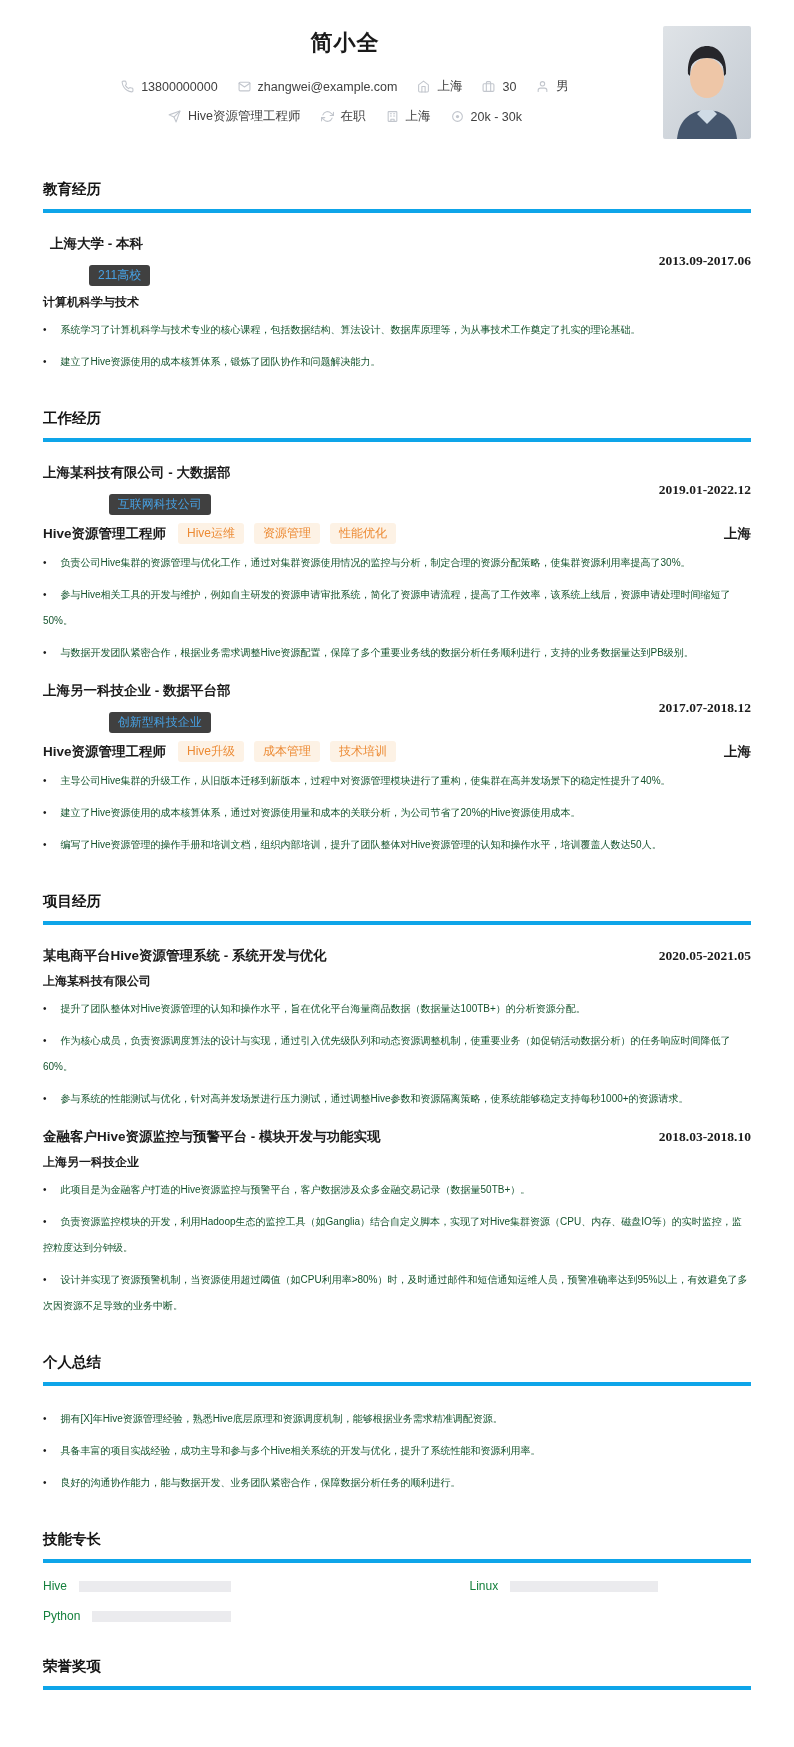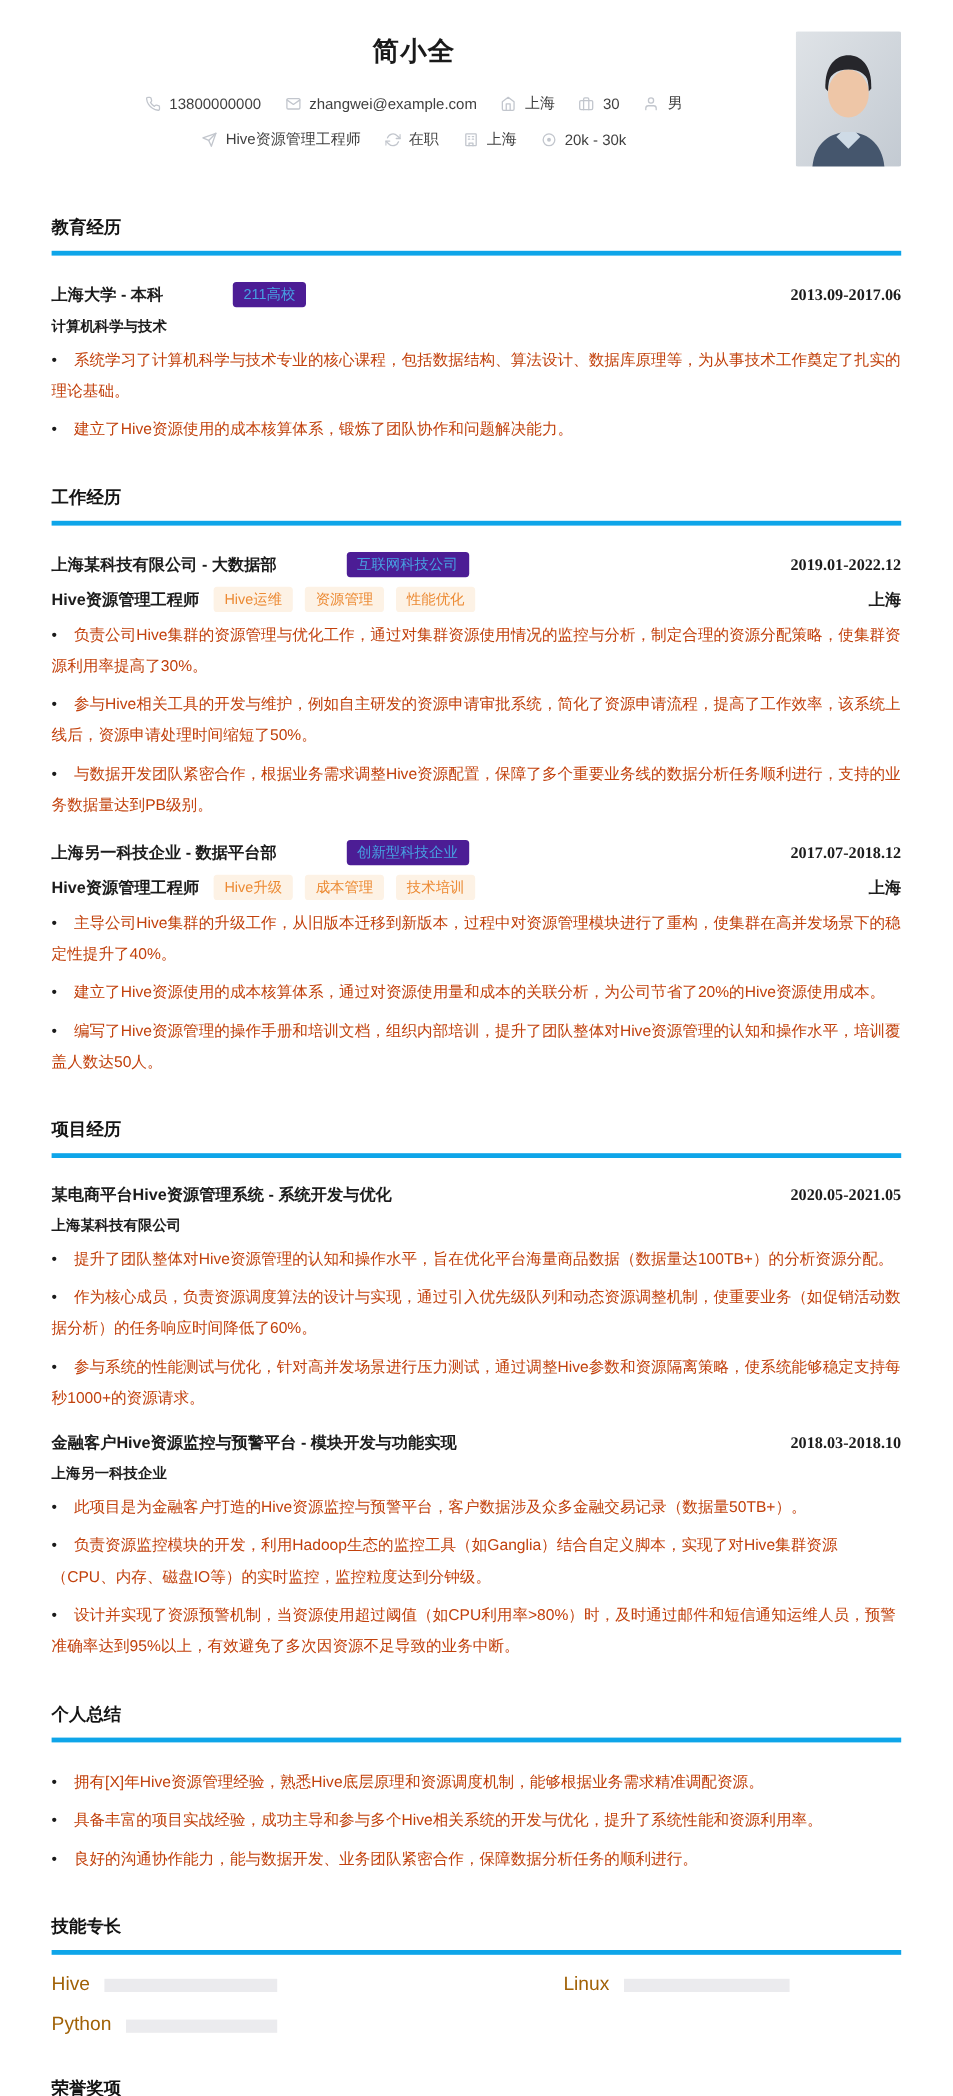--- a/index.html
+++ b/index.html
@@ -15,40 +15,40 @@
   .ci{display:flex;align-items:center;gap:7px;white-space:nowrap;text-align:center;}
   .ic{display:flex;align-items:center;}
   .ic svg{display:block;}
 
   
   .sec-title{font-size:14.5px;font-weight:bold;color:#141414;margin:34px 0 0 0;padding-bottom:10px;border-bottom:4px solid #0ea5e9;}
   .sec-body{padding-top:6px;}
 
   .entry{margin-bottom:10px;}
   .entry-head{display:flex;justify-content:space-between;align-items:center;margin:16px 0 4px 0;}
-  .entry-left{display:flex;align-items:center;gap:12px;}
+  .entry-left{display:flex;align-items:center;gap:12px;flex-direction:column;}
   .entry-title{font-size:13.5px;font-weight:bold;color:#1c1c1c;}
   .entry-date{font-size:13.5px;font-weight:bold;color:#1c1c1c;font-family:Liberation Serif, serif;}
-  .badge{font-size:12px;color:#47a0e2;background:#4c1d95;padding:2px 9px;border-radius:3px;line-height:17px;margin-left:46px;}
+  .badge{font-size:12px;color:#47a0e2;background:#404040;padding:2px 9px;border-radius:3px;line-height:17px;margin-left:46px;}
   .role-row{display:flex;justify-content:space-between;align-items:center;margin:8px 0 6px 0;}
   .role-left{display:flex;align-items:center;gap:12px;}
   .role{font-size:13.5px;font-weight:bold;color:#1c1c1c;}
   .tags{display:flex;gap:10px;align-items:center;}
   .tag{font-size:12px;color:#ec8a33;background:#fdf2e5;padding:2px 9px;border-radius:3px;line-height:17px;}
   .loc{font-size:13.5px;font-weight:bold;color:#1c1c1c;}
   .subname{font-size:12px;font-weight:bold;color:#1c1c1c;margin:8px 0 6px 0;}
 
   ul.bullets{list-style:none;margin:6px 0 0 0;padding:0;}
-  ul.bullets li{font-size:13px;line-height:26px;color:#c2410c;margin-bottom:6px;}
+  ul.bullets li{font-size:10px;line-height:26px;color:#14532d;margin-bottom:6px;}
   ul.bullets li::before{content:"•";color:#1a1a1a;margin-right:14px;}
 
   
   .skills{display:grid;grid-template-columns:1fr 1fr;column-gap:145px;row-gap:16px;margin-top:16px;}
   .skill{display:flex;align-items:center;gap:12px;width:188px;}
-  .skill-name{font-size:16px;color:#a16207;white-space:nowrap;}
+  .skill-name{font-size:12px;color:#15803d;white-space:nowrap;}
   .track{flex:1;height:11px;background:#ebebee;position:relative;overflow:hidden;}
   .fill{height:100%;background:#333b47;clip-path:polygon(0 0,100% 0,calc(100% - 6px) 100%,0 100%);}
 </style>
 </head>
 <body>
 
 <div class="page">
 
   <div class="header">
     <div class="photo">

